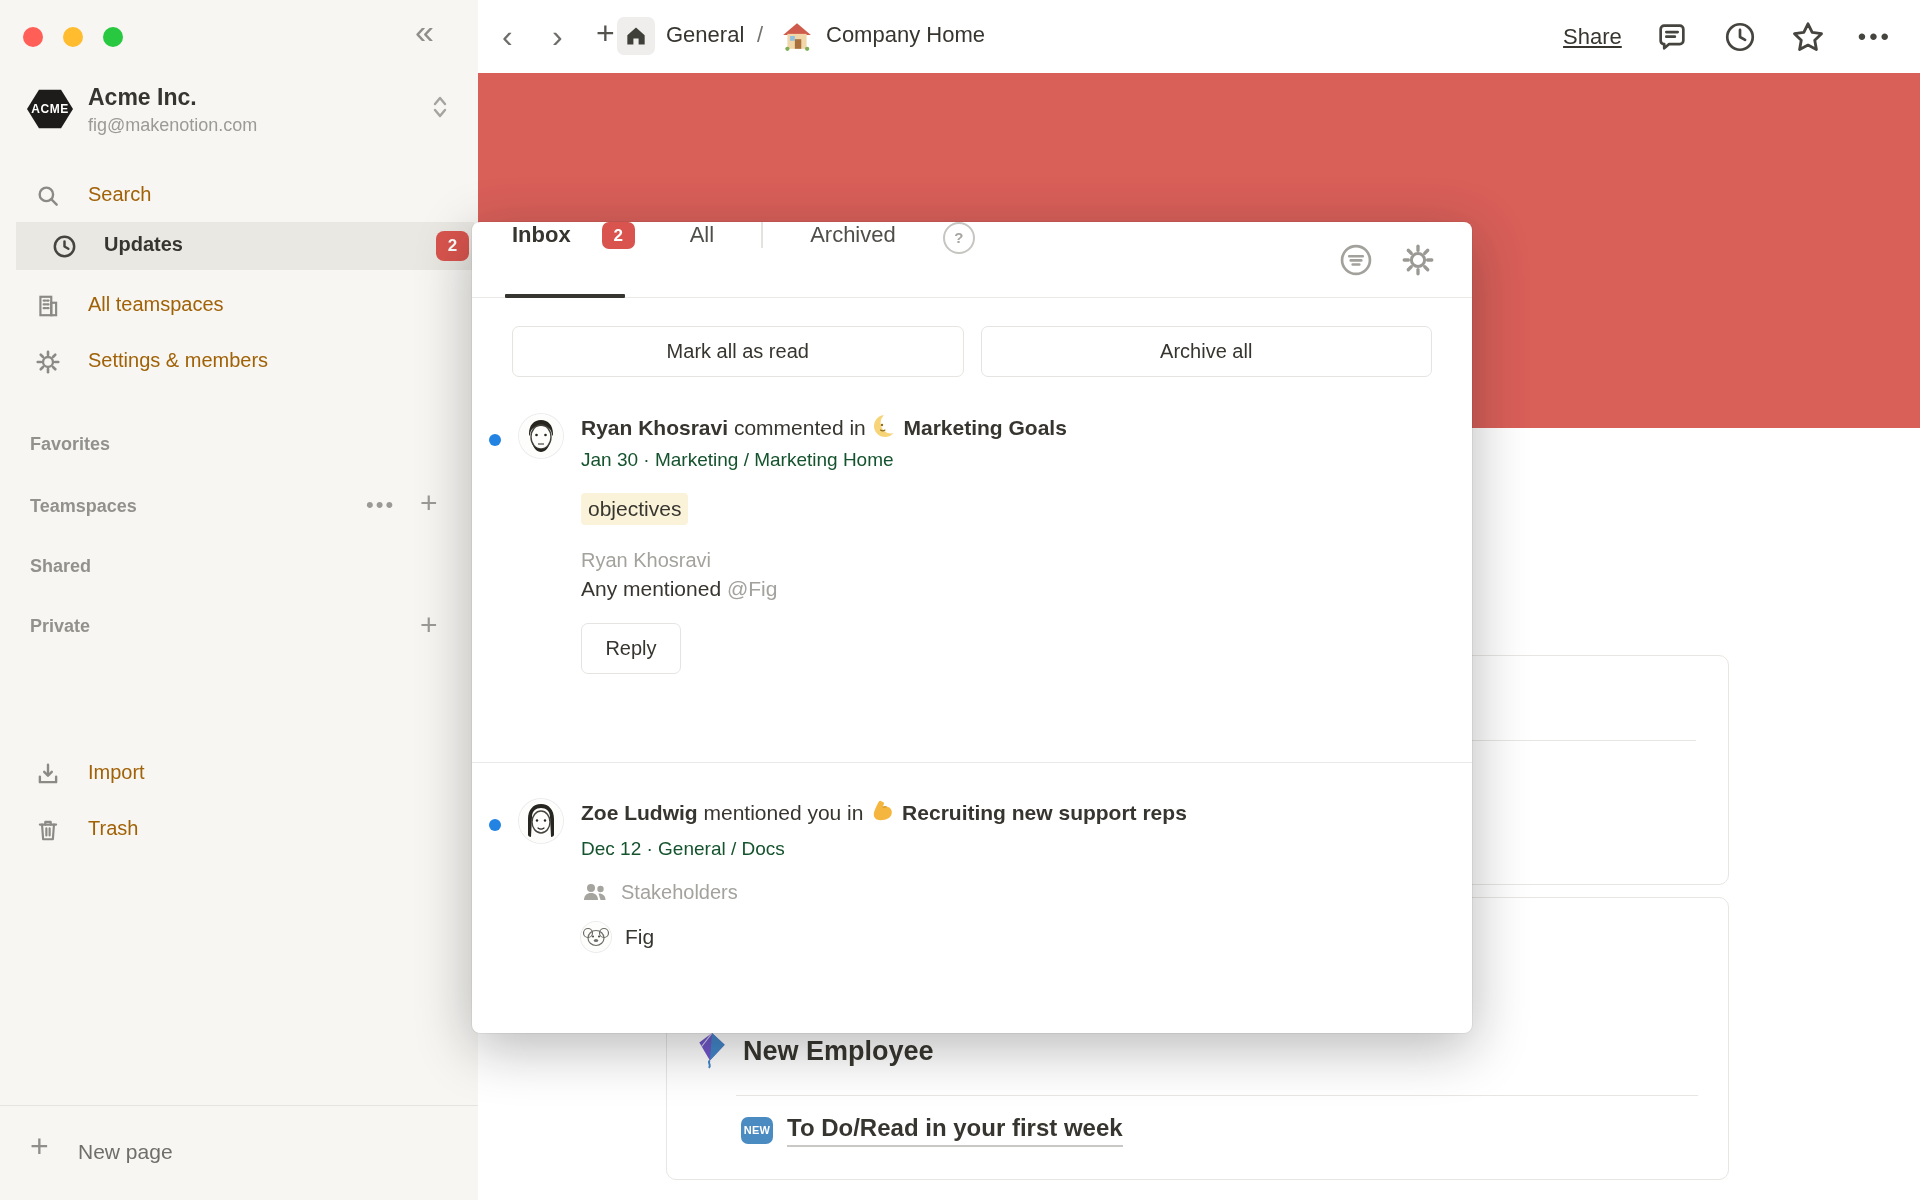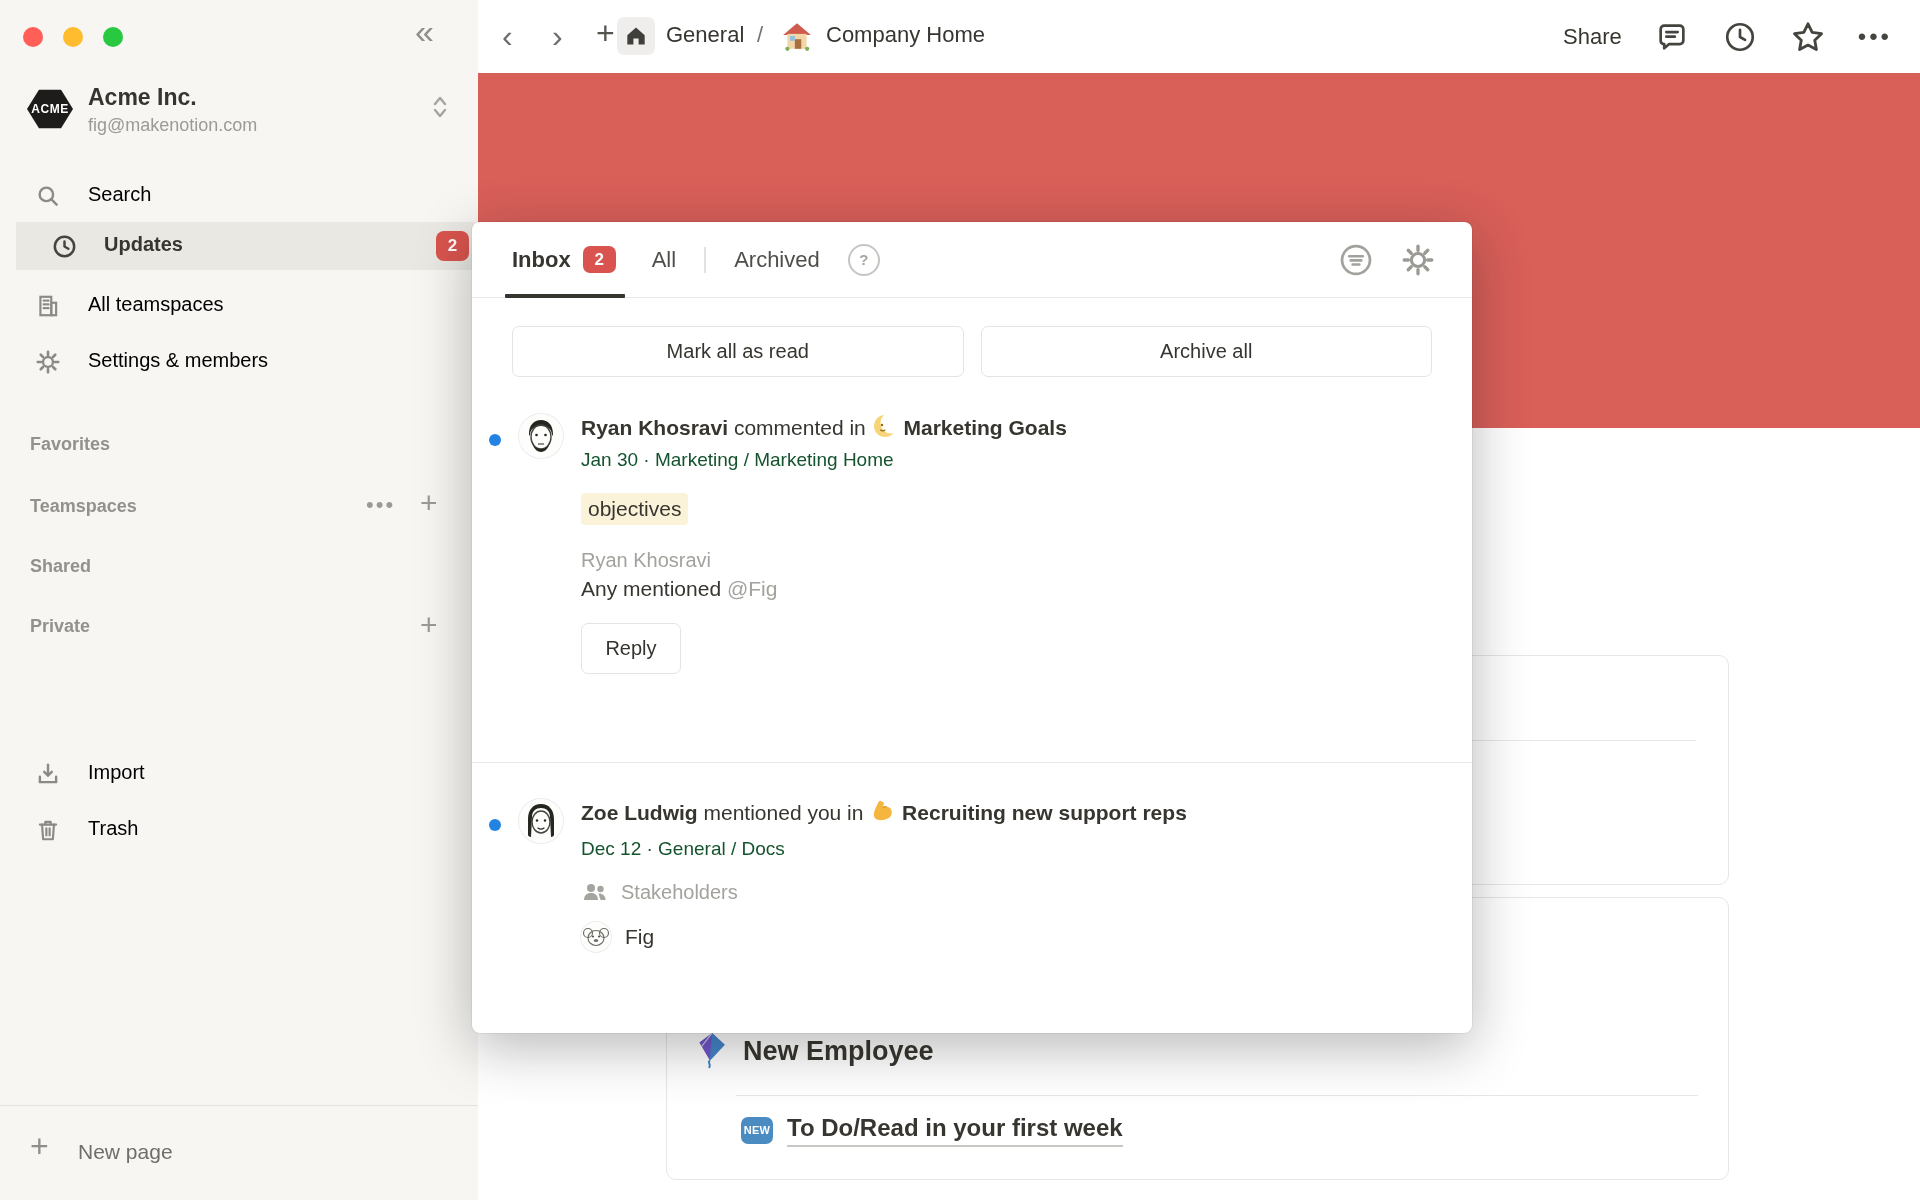--- a/index.html
+++ b/index.html
@@ -14,62 +14,62 @@
   .collapse{position:absolute;left:415px;top:14px;font-size:34px;color:#8f8e8a;line-height:1;}
   .ws{position:absolute;left:0;top:84px;width:478px;height:62px;}
   .ws-logo{position:absolute;left:27px;top:4px;width:46px;height:42px;background:#1d1c1a;
            clip-path:polygon(26% 4%,74% 4%,100% 50%,74% 96%,26% 96%,0% 50%);
            color:#fff;font-size:12px;font-weight:bold;letter-spacing:.5px;text-align:center;line-height:42px;}
   .ws-name{position:absolute;left:88px;top:0;font-size:23px;font-weight:700;color:#37352f;}
   .ws-email{position:absolute;left:88px;top:31px;font-size:18px;color:#9b9a97;}
   .ws-chev{position:absolute;left:430px;top:10px;}
   .srow{position:absolute;left:0;width:478px;height:48px;}
   .srow .sicon{position:absolute;left:34px;top:10px;width:28px;height:28px;display:flex;align-items:center;justify-content:center;}
-  .srow .slabel{position:absolute;left:88px;top:11px;font-size:20px;font-weight:500;color:#000000;}
+  .srow .slabel{position:absolute;left:88px;top:11px;font-size:20px;font-weight:500;color:#a16207;}
   .srow.sel{background:#eae8e3;}
   .srow.sel .slabel{color:#37352f;font-weight:600;}
   .sbadge{position:absolute;left:420px;top:9px;width:33px;height:30px;background:#d9544e;border-radius:8px;
           color:#fff;font-size:17px;font-weight:700;text-align:center;line-height:30px;}
   .shead{position:absolute;left:30px;font-size:18px;font-weight:600;color:#92918c;}
   .sact{position:absolute;color:#9b9a97;font-size:22px;letter-spacing:2px;}
   .splus{position:absolute;color:#9b9a97;font-size:30px;font-weight:400;line-height:1;}
   .sdivider{position:absolute;left:0;top:1105px;width:478px;height:1px;background:#e6e4e0;}
   .newpage-plus{position:absolute;left:30px;top:1130px;font-size:32px;color:#8f8e8a;line-height:1;}
   .newpage-label{position:absolute;left:78px;top:1140px;font-size:21px;font-weight:500;color:#6f6e69;}
 
   
   #topbar{position:absolute;left:478px;top:0;width:1442px;height:73px;background:#fff;border-bottom:1px solid #ebeae8;z-index:1;}
   .tb-glyph{position:absolute;top:16px;font-size:32px;color:#6e6d69;line-height:40px;}
   .tb-home{position:absolute;left:139px;top:17px;width:38px;height:38px;background:#efeeec;border-radius:7px;
            display:flex;align-items:center;justify-content:center;}
   .tb-crumb{position:absolute;top:22px;font-size:22px;color:#37352f;}
   .tb-sep{color:#73726d;}
   .tb-right{position:absolute;right:0;top:0;height:73px;display:flex;align-items:center;gap:32px;padding-right:28px;}
-  .tb-share{font-size:22px;color:#37352f;}
+  .tb-share{font-size:22px;color:#37352f;text-decoration:underline;}
   .tb-ico{width:36px;height:36px;display:flex;align-items:center;justify-content:center;}
   .tb-dots{font-size:24px;color:#45443f;letter-spacing:3px;}
 
   
   #cover{position:absolute;left:478px;top:73px;width:1442px;height:355px;background:#d95f59;z-index:1;}
   .card{position:absolute;background:#fff;border:1.5px solid #e7e6e2;border-radius:10px;z-index:1;}
   #card1{left:666px;top:655px;width:1061px;height:228px;}
   #card1 .inner-div{position:absolute;left:40px;right:32px;top:84px;height:1px;background:#e7e6e2;}
   #card2{left:666px;top:897px;width:1061px;height:281px;}
   .c2-kite{position:absolute;left:28px;top:134px;}
   .c2-title{position:absolute;left:76px;top:138px;font-size:27px;font-weight:700;color:#37352f;}
   .c2-div{position:absolute;left:69px;right:30px;top:197px;height:1px;background:#e7e6e2;}
   .c2-link{position:absolute;left:74px;top:216px;display:flex;align-items:center;gap:14px;}
   .newbadge{width:32px;height:27px;background:#4a8bc2;border-radius:7px;color:#fff;
             font-size:11px;font-weight:700;text-align:center;line-height:27px;letter-spacing:.3px;}
   .c2-linktext{font-size:24px;font-weight:700;color:#37352f;border-bottom:2px solid #c9c8c4;padding-bottom:3px;}
 
   
   #popup{position:absolute;left:472px;top:222px;width:1000px;height:811px;background:#fff;border-radius:8px;
          box-shadow:0 0 0 1px rgba(15,15,15,.05),0 14px 56px rgba(15,15,15,.3);z-index:10;}
-  .p-head{position:absolute;left:0;top:0;width:100%;height:76px;display:flex;align-items:center;padding:0 36px 0 40px;box-sizing:border-box;border-bottom:1px solid #eceae8;}
+  .p-head{position:absolute;left:0;top:0;width:100%;height:76px;display:flex;padding:0 36px 0 40px;box-sizing:border-box;border-bottom:1px solid #eceae8;gap:19px;}
   .p-tab{font-size:22px;color:#4f4e49;}
   .p-tab.active{font-weight:700;color:#37352f;}
   .p-badge{width:33px;height:27px;background:#d9544e;border-radius:7px;color:#fff;font-size:17px;font-weight:700;
            text-align:center;line-height:27px;margin-left:12px;}
   .p-tabsep{width:2px;height:26px;background:#e3e2df;margin:0 28px;}
   .p-help{width:28px;height:28px;border-radius:50%;border:2px solid #c6c5c1;color:#a6a5a0;font-size:15px;font-weight:700;
           text-align:center;line-height:28px;margin-left:28px;}
   .p-underline{position:absolute;left:33px;top:72px;width:120px;height:4px;background:#37352f;border-radius:1px;}
   .p-btnrow{position:absolute;left:40px;top:104px;width:920px;display:flex;gap:17px;}
   .p-btn{flex:1;height:49px;background:#fff;border:1.5px solid #e5e4e1;border-radius:7px;

